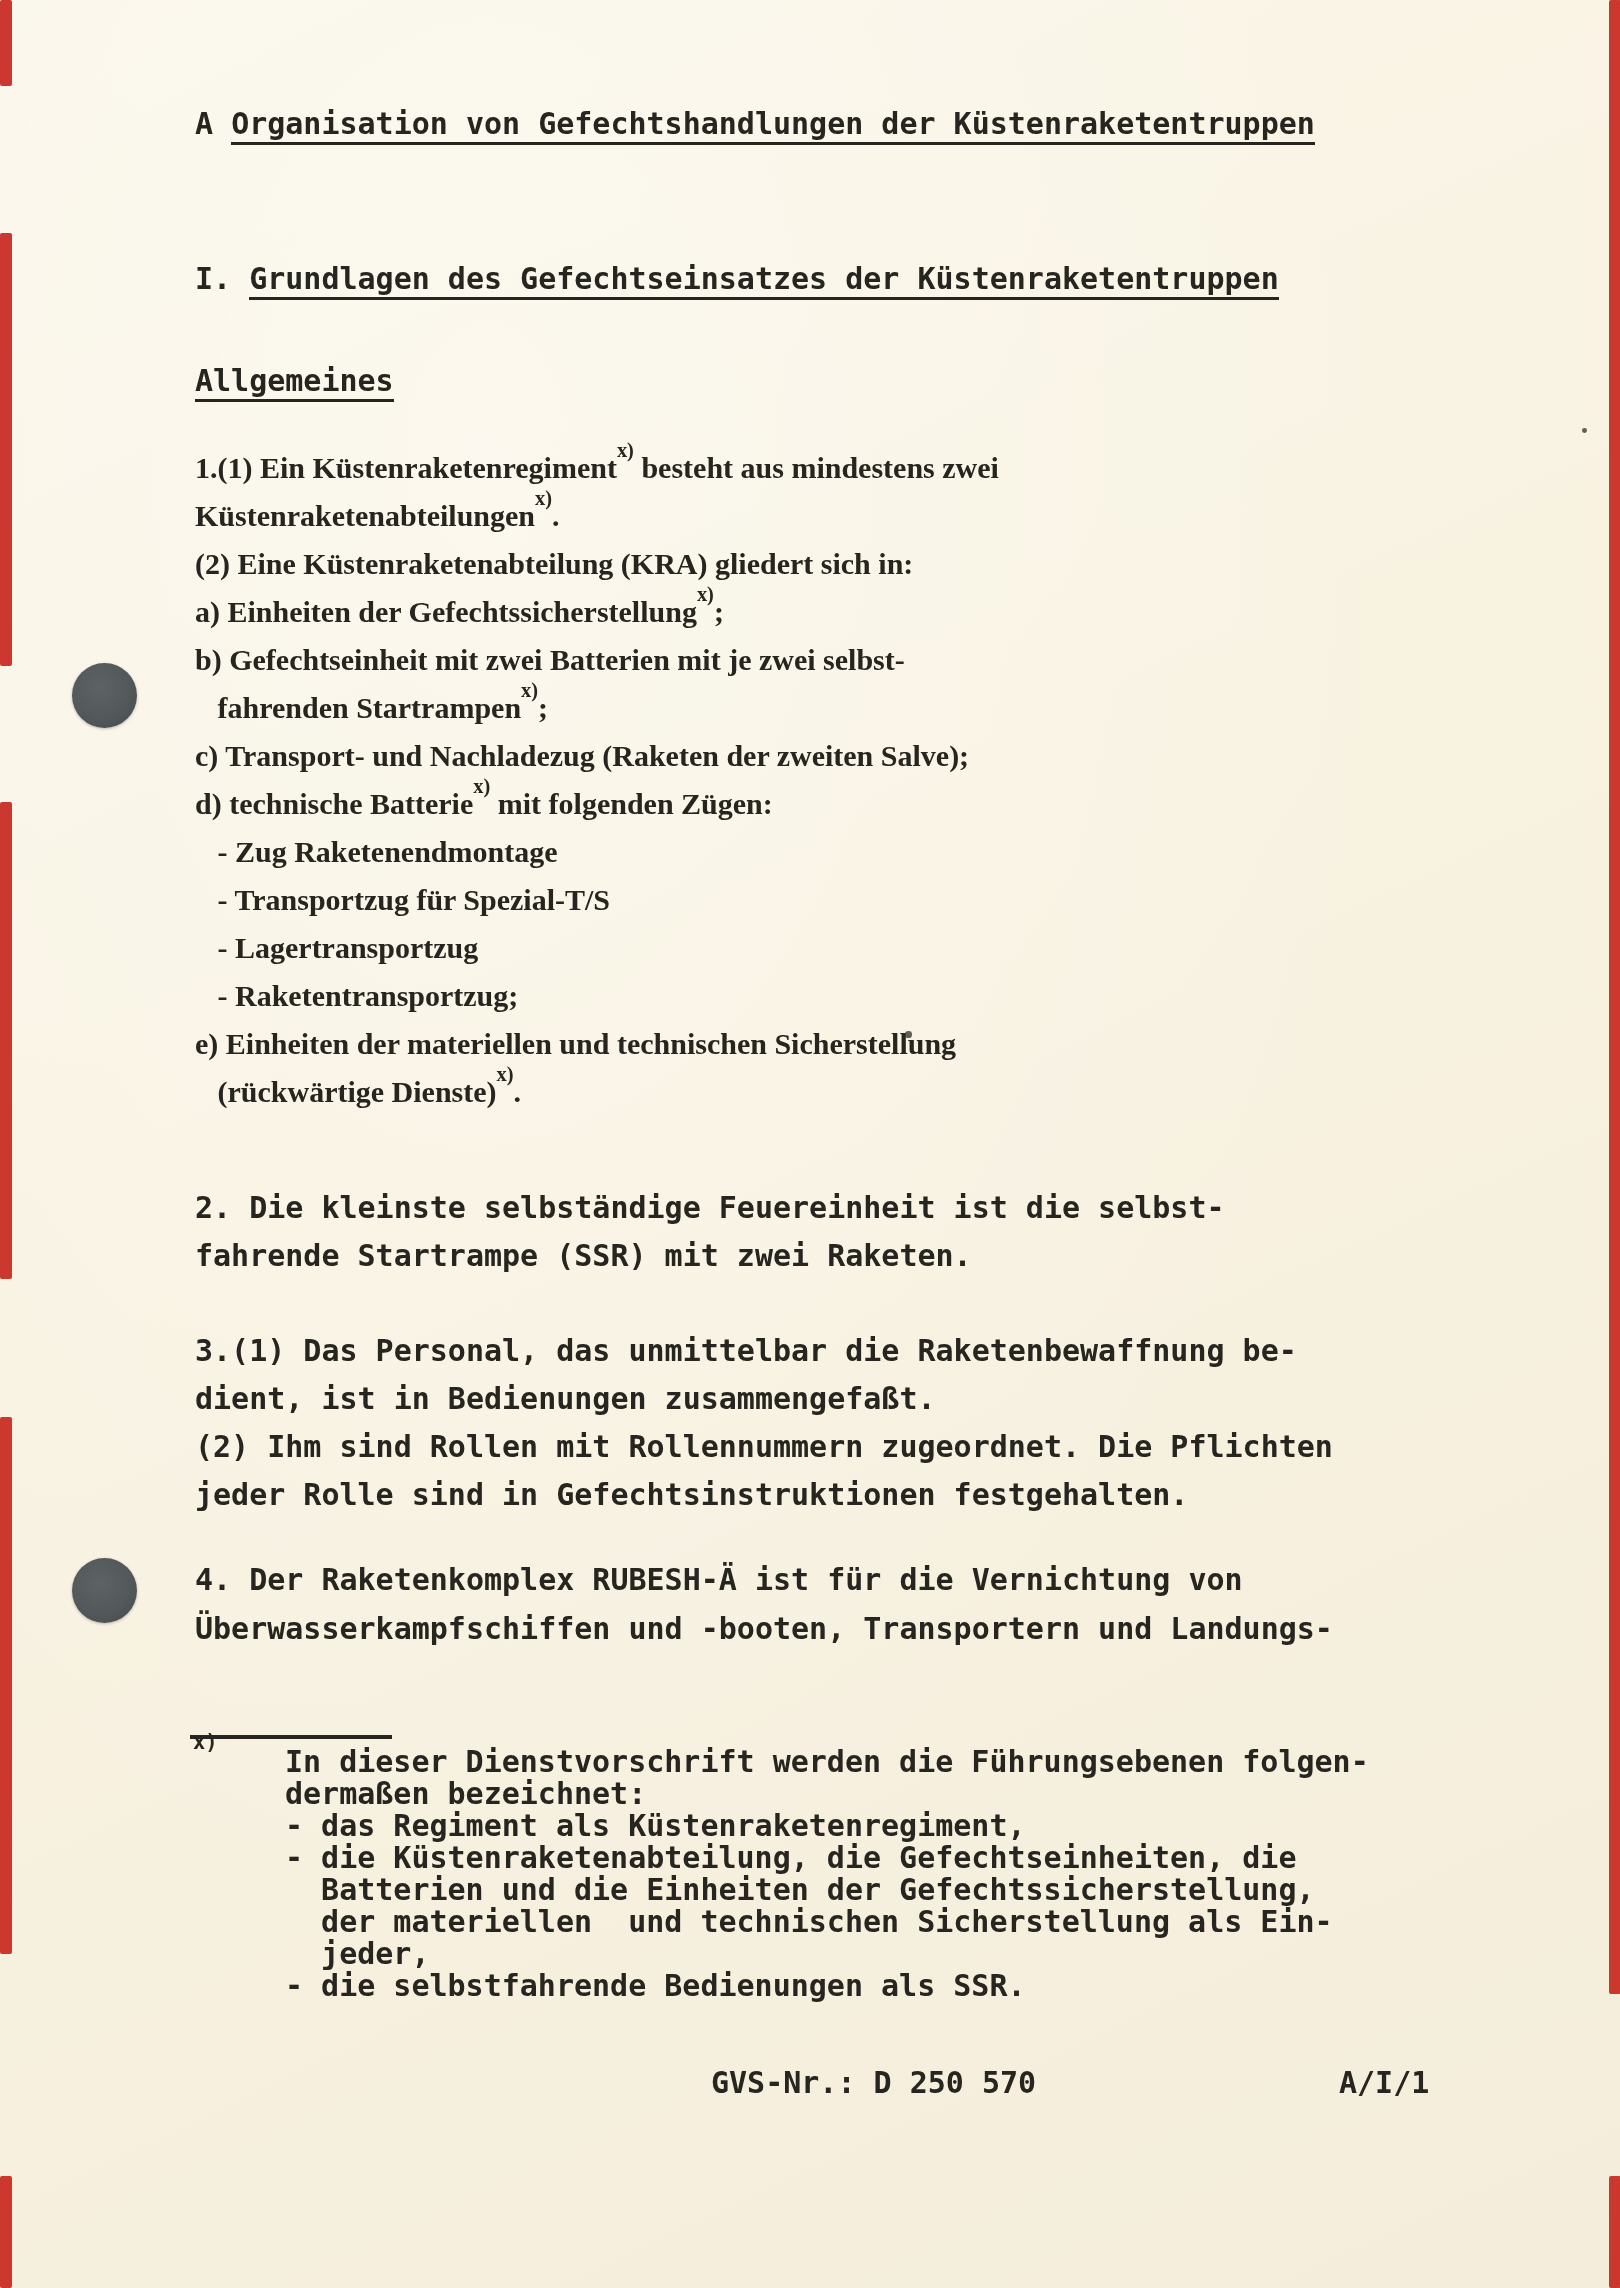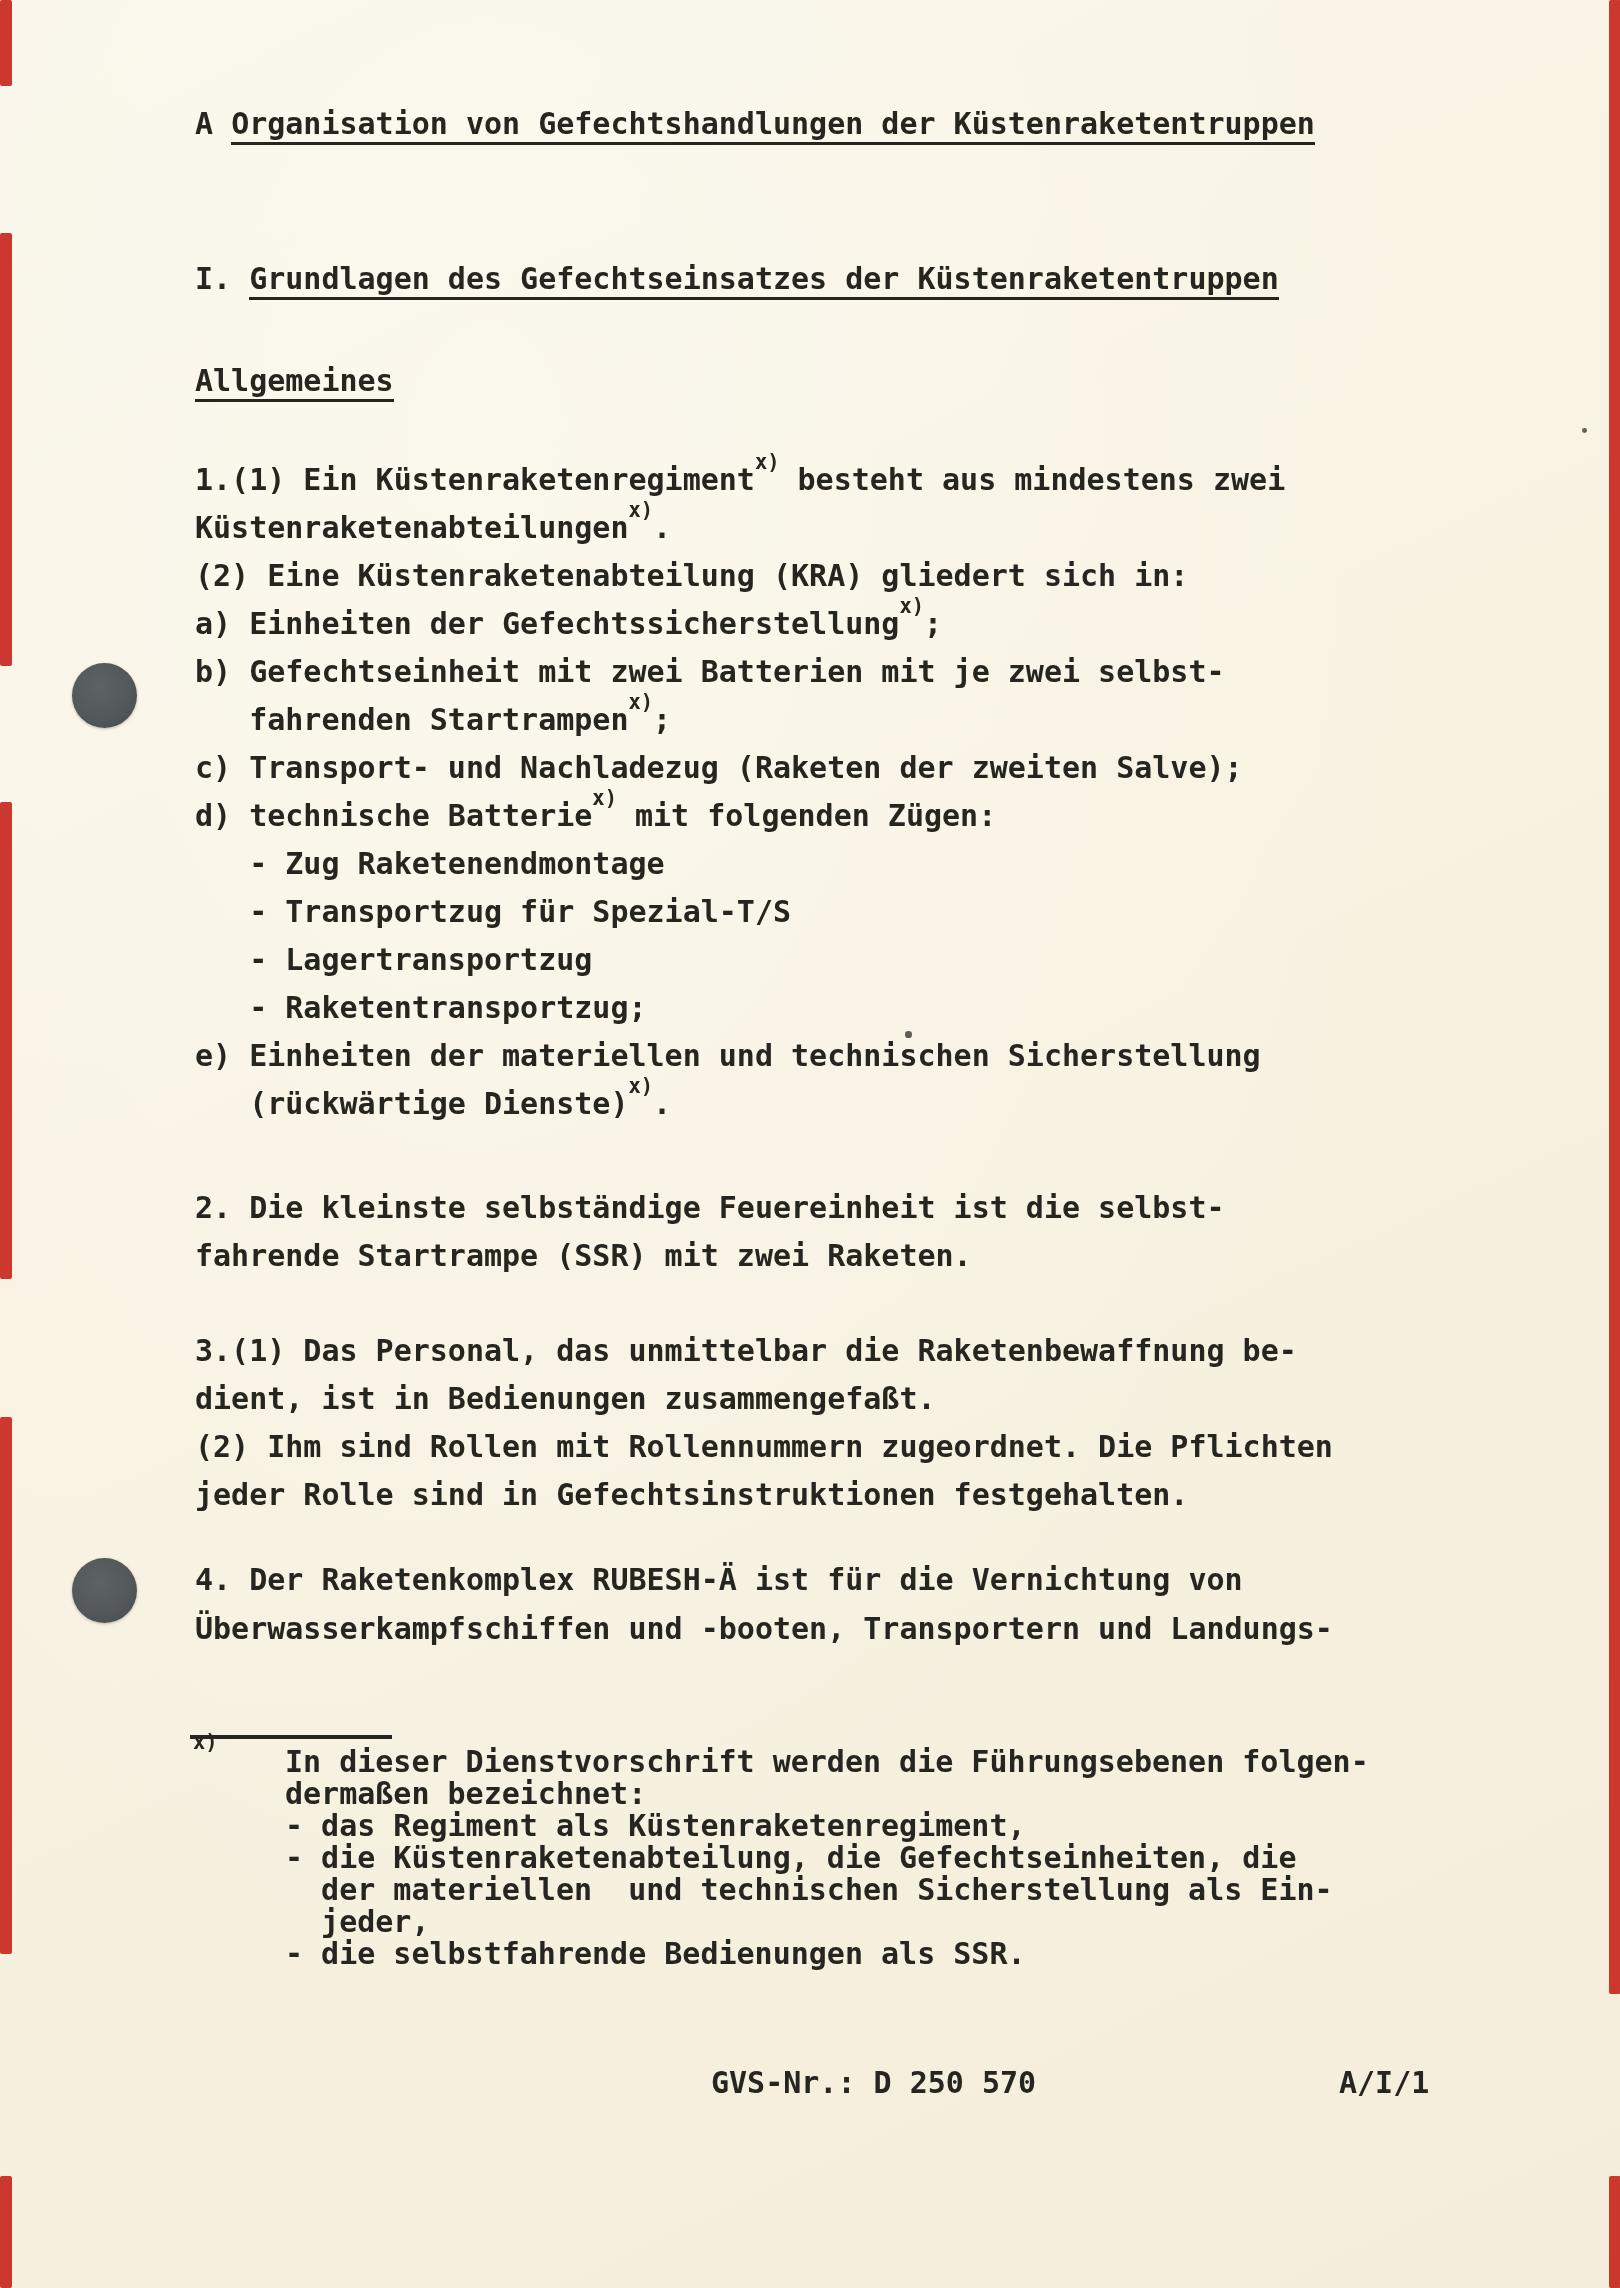--- a/index.html
+++ b/index.html
@@ -15,21 +15,21 @@
     color:var(--ink,#26251f);
   }
   
   .tblock{position:absolute;left:195px;font-size:30px;line-height:48px;}
   .ln{white-space:pre;}
   .ul{border-bottom:3.3px solid currentColor;padding-bottom:1px;}
   sup{font-size:.68em;position:relative;top:-.5em;line-height:0;}
   #title{top:100px;}
   #heading-1{top:255px;}
   #subheading{top:357px;}
-  #para-1{top:456px;}
+  #para-1{top:444px;font-family:Liberation Serif, serif;}
   #para-2{top:1184px;}
   #para-3{top:1327px;}
   #para-4{top:1555px;line-height:49px;}
   #footnote{top:1746px;left:285px;line-height:32px;}
   #fn-rule{position:absolute;top:1735px;left:190px;width:202px;height:3.8px;background:var(--ink,#26251f);}
   #fn-marker{position:absolute;top:1742px;left:193px;font-size:30px;}
   #footer{position:absolute;top:2059px;left:0;width:100%;font-size:30px;line-height:48px;}
   #footer .gvs{position:absolute;left:711px;white-space:pre;}
   #footer .code{position:absolute;left:1339px;white-space:pre;}
   
@@ -112,20 +112,21 @@
     </div>
 
   <div id="fn-rule"></div>
   <div id="fn-marker"><sup>x)</sup></div>
 
   <div class="tblock" id="footnote">
       <div class="ln"><span>In dieser Dienstvorschrift werden die Führungsebenen folgen-</span></div>
       <div class="ln"><span>dermaßen bezeichnet:</span></div>
       <div class="ln"><span>- das Regiment als Küstenraketenregiment,</span></div>
       <div class="ln"><span>- die Küstenraketenabteilung, die Gefechtseinheiten, die</span></div>
+      <div class="ln"><span>  Batterien und die Einheiten der Gefechtssicherstellung,</span></div>
       <div class="ln"><span>  der materiellen  und technischen Sicherstellung als Ein-</span></div>
       <div class="ln"><span>  jeder,</span></div>
       <div class="ln"><span>- die selbstfahrende Bedienungen als SSR.</span></div>
     </div>
 
   <div id="footer">
     <span class="gvs">GVS-Nr.: D 250 570</span>
     <span class="code">A/I/1</span>
   </div>
 

